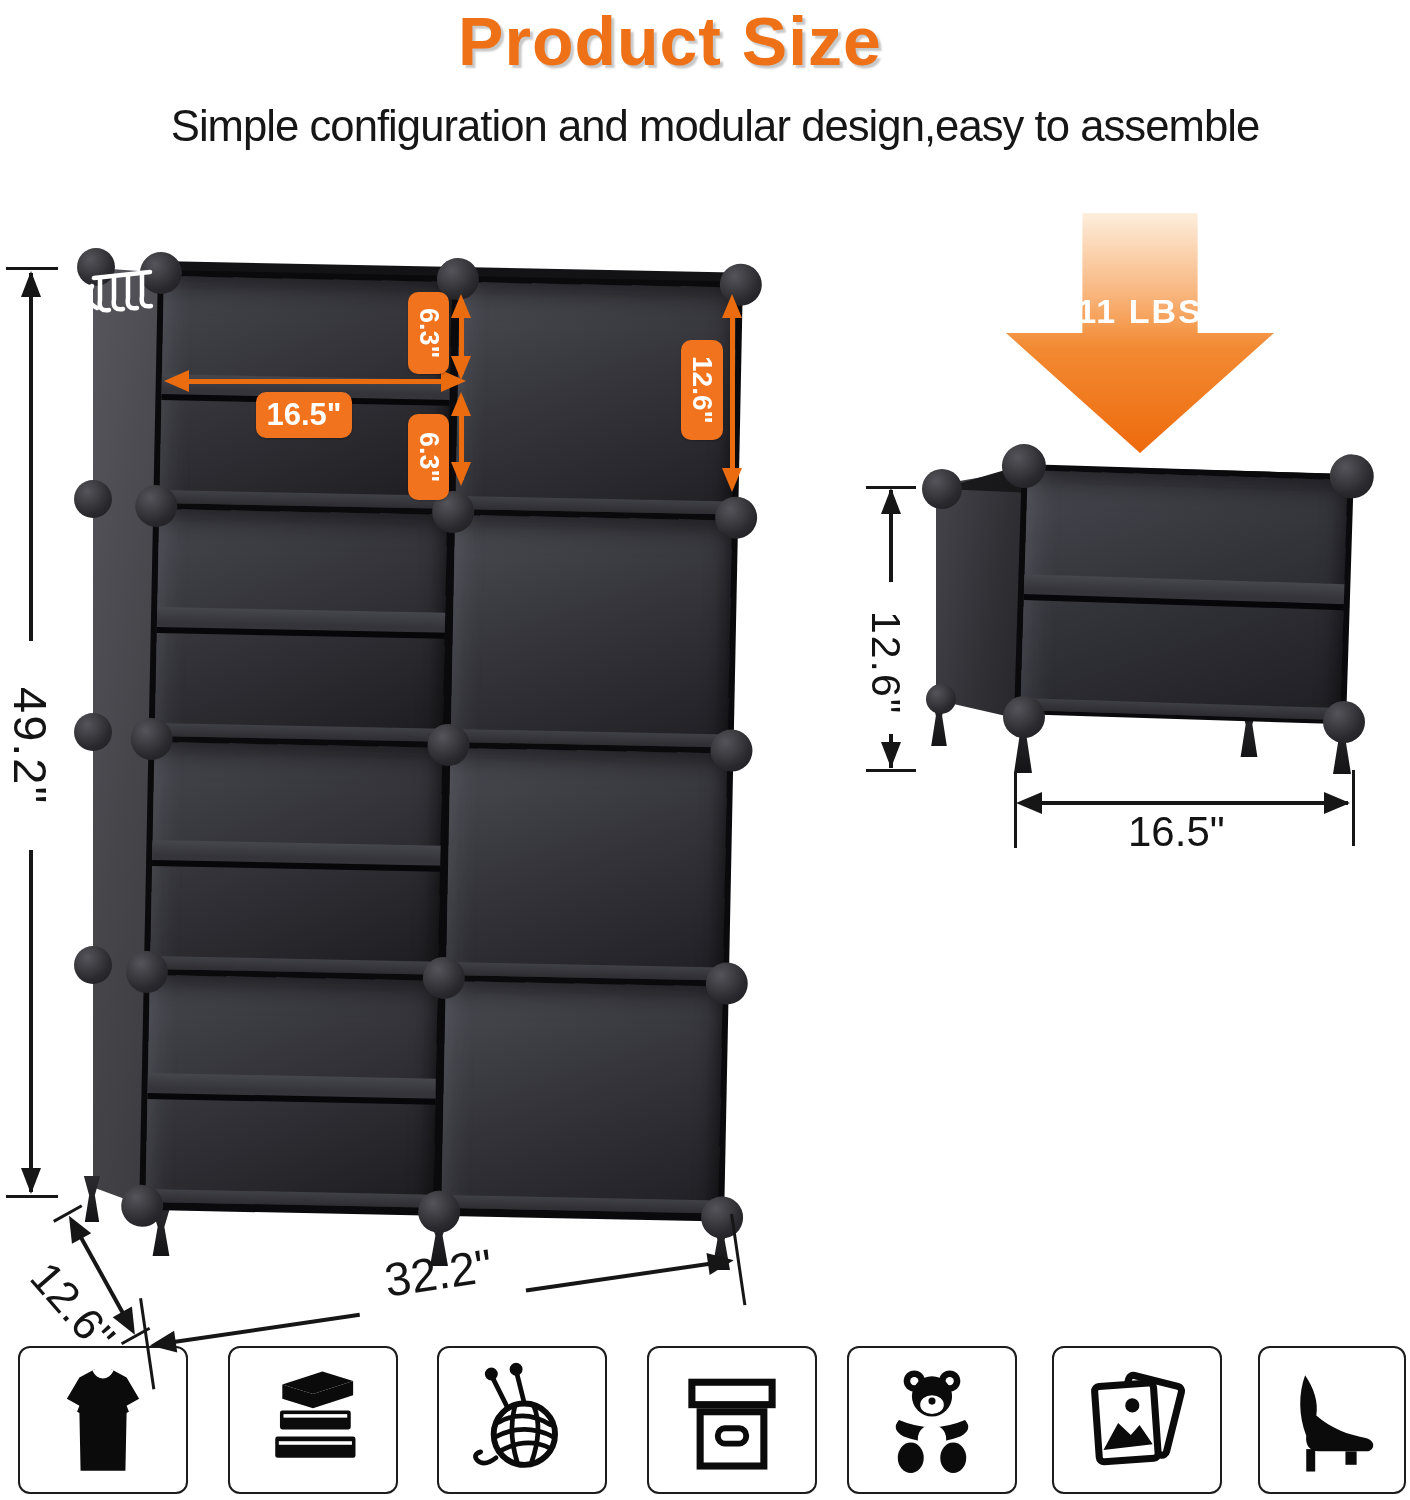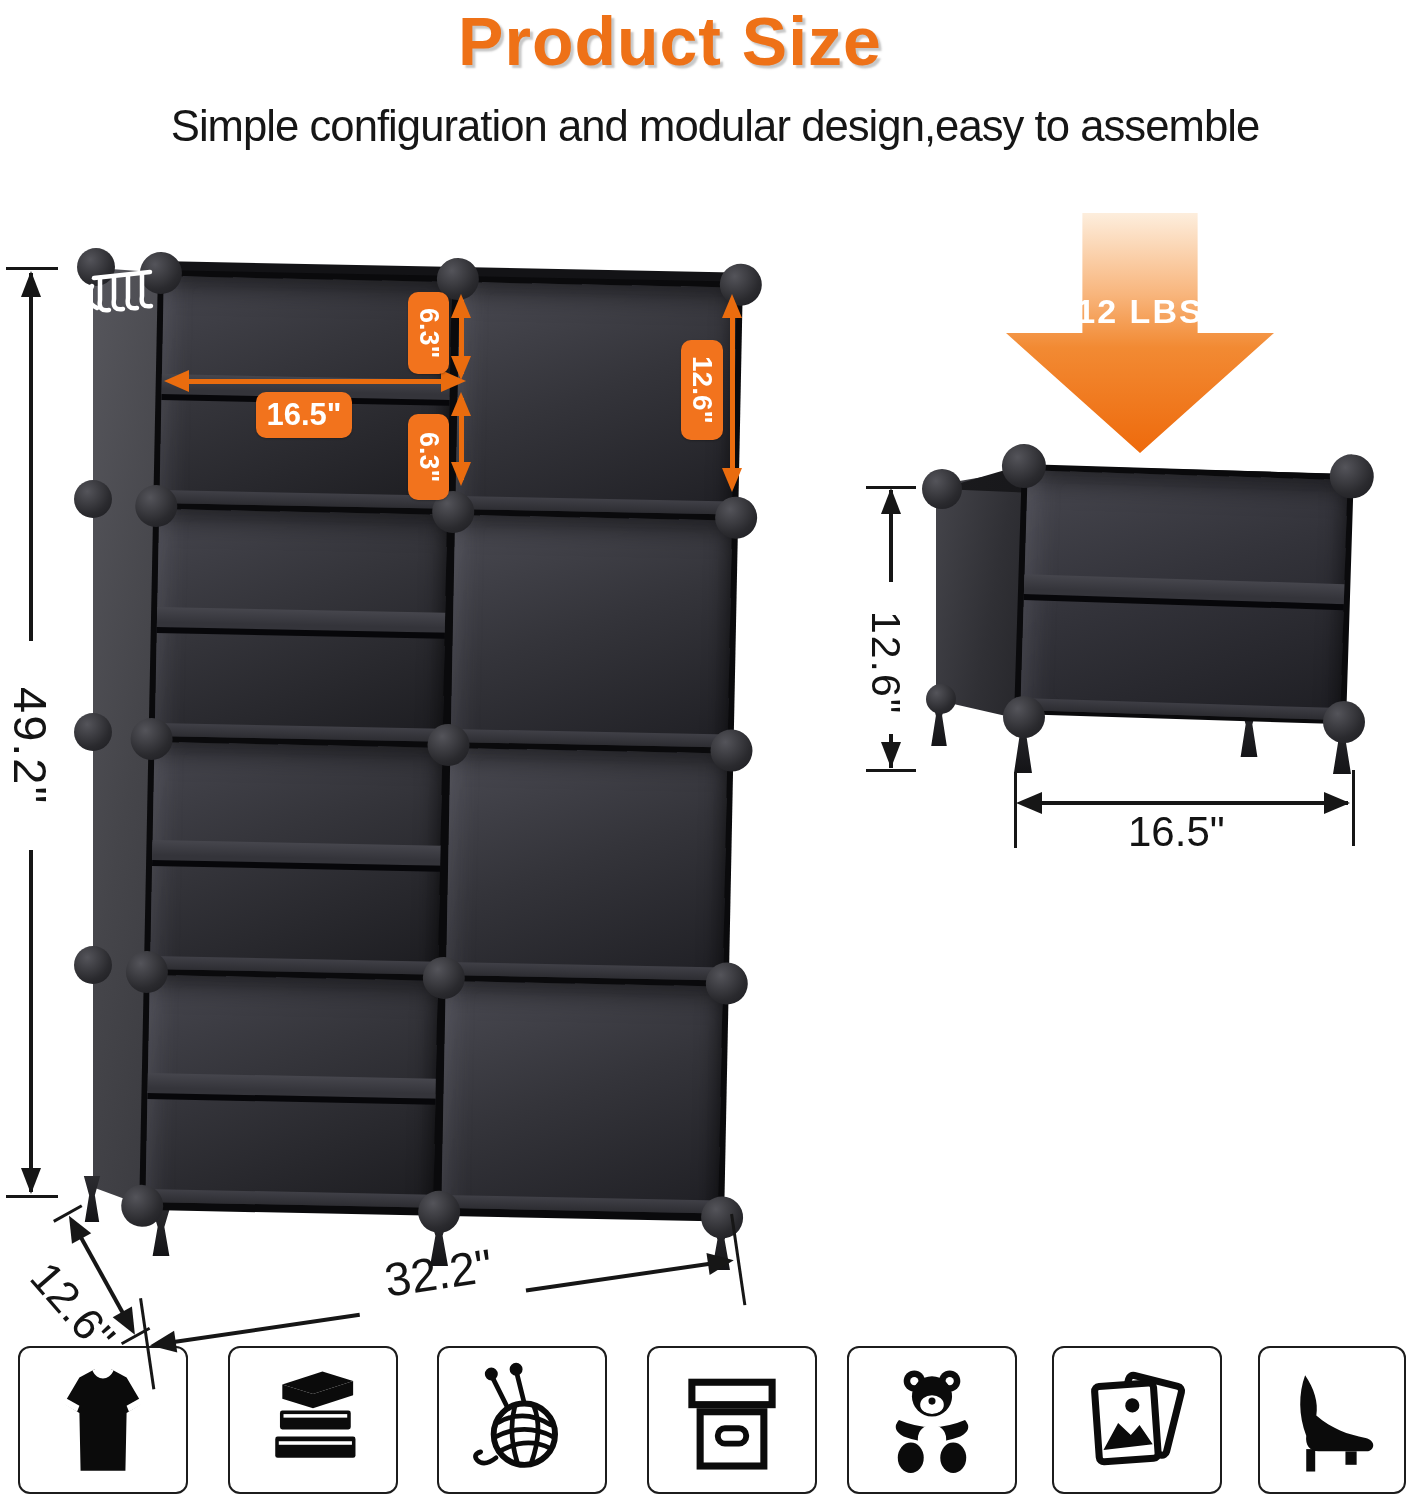--- a/index.html
+++ b/index.html
@@ -184,21 +184,21 @@
     <div class="vtick" style="left:0;top:-48px;height:92px"></div>
     <div class="vtick" style="left:597px;top:-46px;height:92px"></div>
     <div class="tri tri-l" style="left:4px;top:-11px"></div>
     <div class="hline" style="left:28px;top:-2px;width:188px"></div>
     <div class="dlabel" style="left:222px;top:-58px;width:156px;text-align:center;font-size:47px">32.2"</div>
     <div class="hline" style="left:384px;top:-2px;width:186px"></div>
     <div class="tri tri-r" style="left:568px;top:-11px"></div>
   </div>
 
   <div id="load-arrow"></div>
-  <div id="load-text">12 LBS</div>
+  <div id="load-text">11 LBS</div>
   <div id="cube-side"></div>
   <div id="cube-top"></div>
   <div id="cube-front">
     <div id="cube-int">
       <div class="mid"></div>
     </div>
   <div class="ball" style="left:-20px;top:-20px;width:44px;height:44px"></div>
       <div class="ball" style="left:308px;top:-20px;width:44px;height:44px"></div>
     </div>
 

